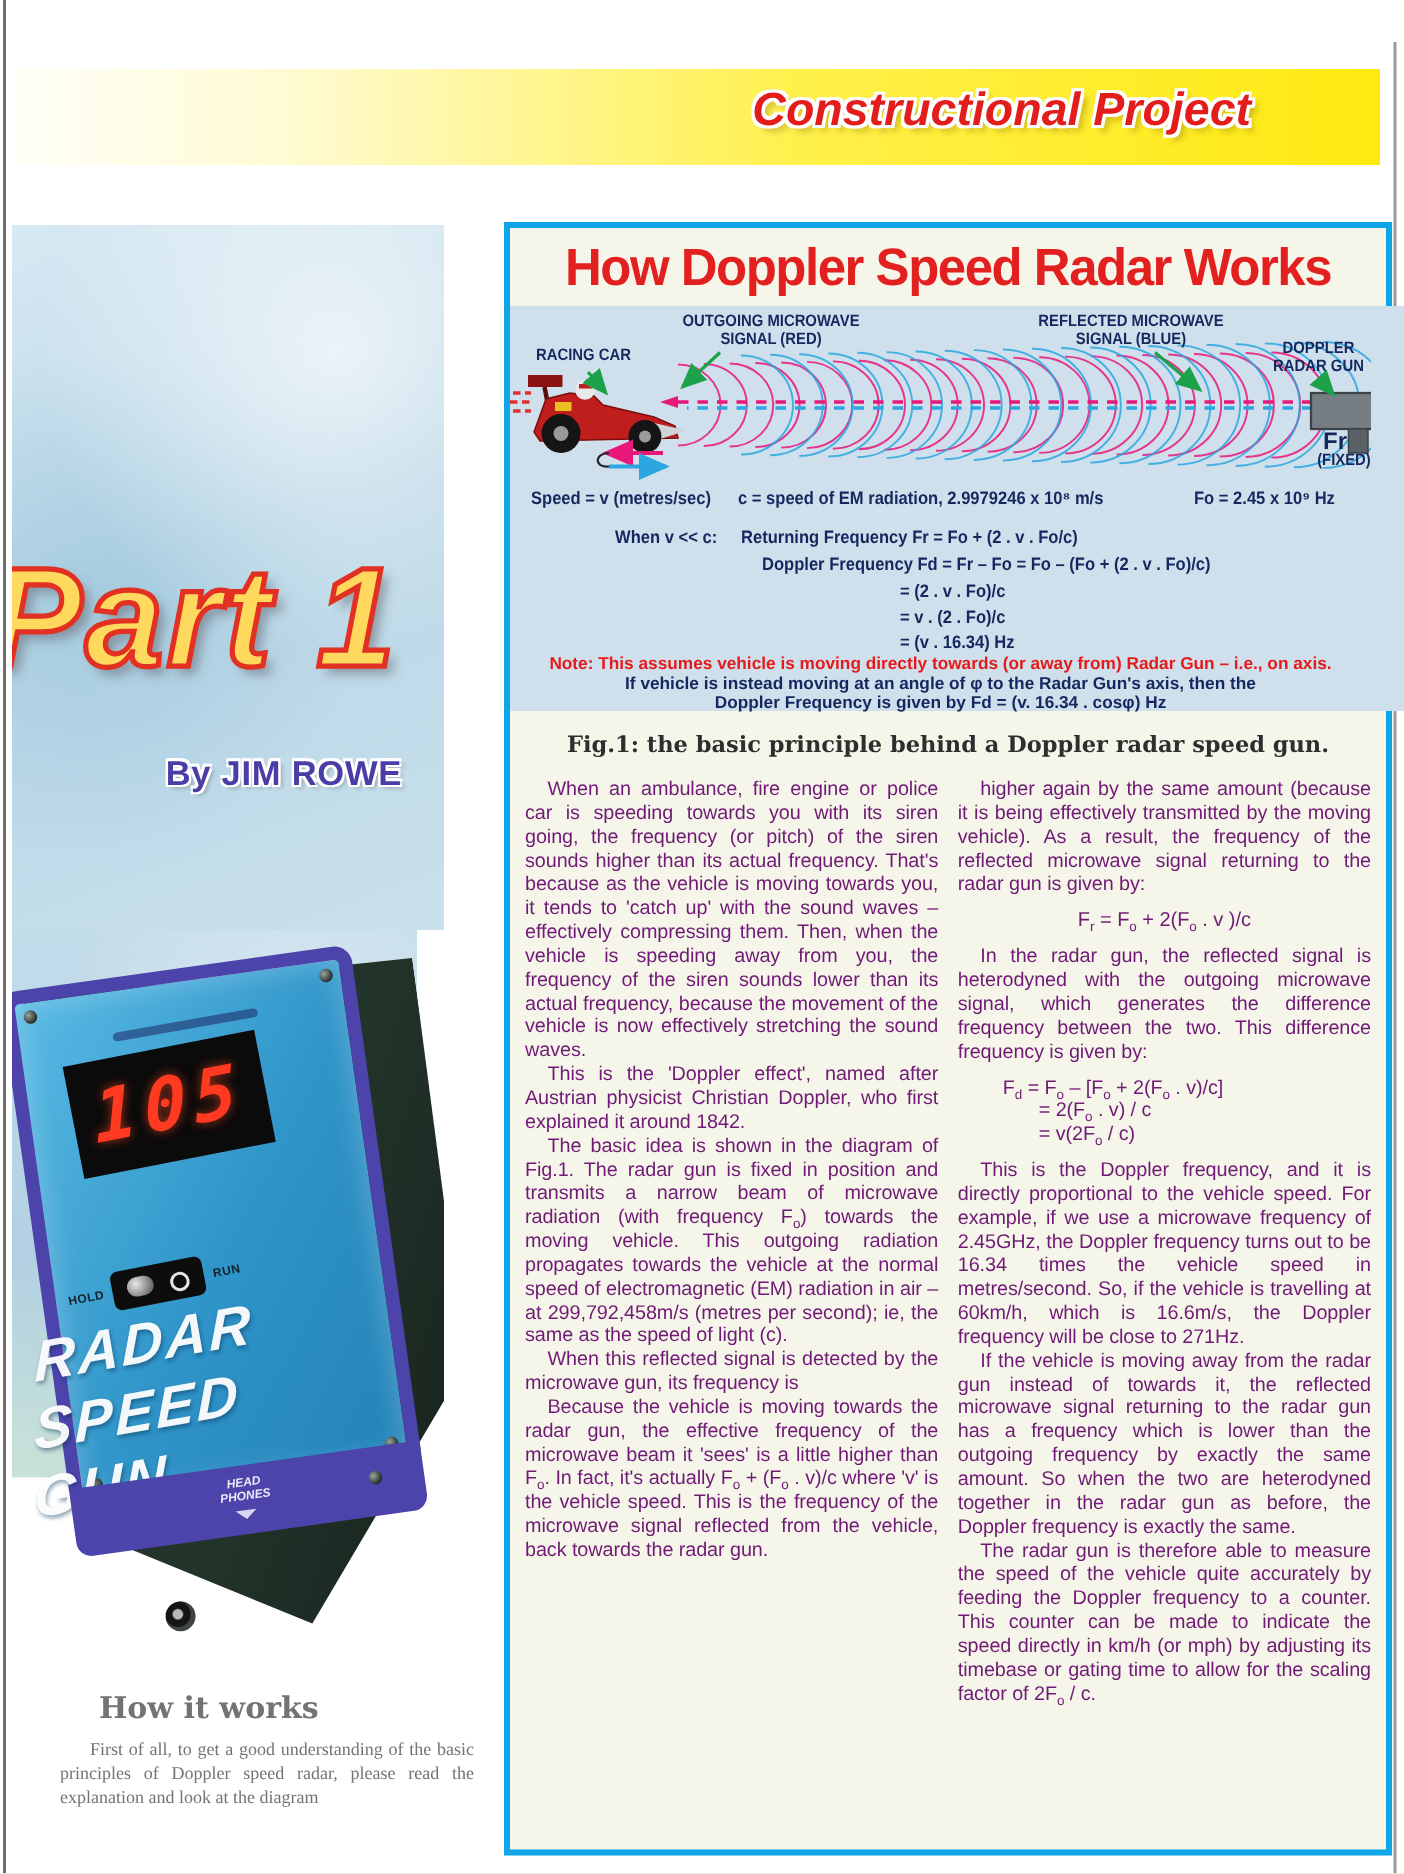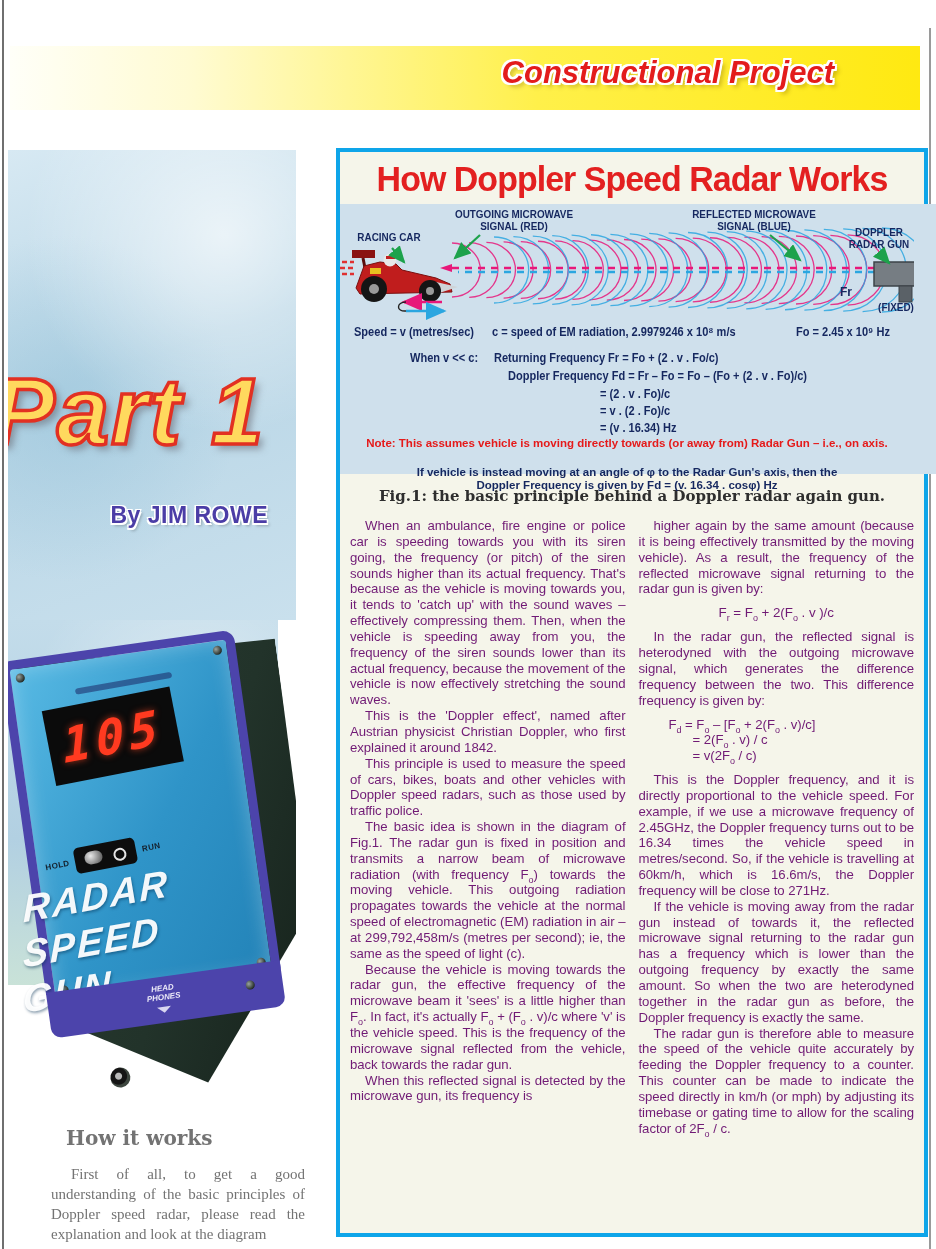--- a/index.html
+++ b/index.html
@@ -68,51 +68,51 @@
     color:#eceaf8;text-align:center;line-height:9px;white-space:pre-line;}
   .hp-tri{position:absolute;left:108px;top:30px;width:0;height:0;border-left:7px solid transparent;
     border-right:7px solid transparent;border-top:6px solid #d9d6f0;}
   .hp-screw{position:absolute;right:28px;top:16px;}
   .jack{position:absolute;left:56px;top:418px;width:20px;height:20px;border-radius:50%;
     background:radial-gradient(circle at 42% 42%,#b9b9b9 0 3px,#151515 4px 8px,#3d463f 9px);}
 
   
   .howit{position:absolute;left:36px;top:1126px;width:284px;color:#737373;}
   .howit h2{font-family:"DejaVu Serif","Liberation Serif",serif;font-size:20px;margin:0 0 9px 30px;font-weight:bold;}
-  .howit p{font-family:"Liberation Serif",serif;font-size:15px;line-height:1.33;text-align:justify;
-    text-indent:20px;margin:15px;}
+  .howit p{font-family:"Liberation Serif",serif;font-size:12px;line-height:1.33;text-align:justify;
+    text-indent:20px;margin:4px;}
 
   
   .greenbox{position:absolute;left:336px;top:148px;width:592px;height:1089px;box-sizing:border-box;
     background:#f5f5ea;border:4px solid #0ea5e9;}
   .box-title{text-align:center;margin-top:7px;font-size:35px;font-weight:bold;color:#e32020;
     letter-spacing:-1px;transform:scaleX(.97);}
   .diagram{position:relative;margin:5px auto 0;width:634px;height:270px;background:#cfe0ec;}
   .diagram svg{position:absolute;left:0;top:0;}
   .dlabel{position:absolute;font-size:11px;font-weight:bold;color:#15275f;text-align:center;line-height:1.12;
     white-space:pre-line;transform:scaleX(.9);transform-origin:center top;}
   .lab-outgoing{left:89px;top:4px;width:170px;}
   .lab-reflected{left:329px;top:4px;width:170px;}
   .lab-racing{left:4px;top:27px;width:90px;}
   .lab-doppler{left:494px;top:22px;width:90px;}
-  .lab-fr{left:500px;top:82px;font-size:12px;transform:none;}
+  .lab-fr{left:542px;top:82px;font-size:16px;transform:none;}
   .lab-fixed{left:521px;top:97px;width:70px;}
   .eq{position:absolute;font-size:12px;font-weight:bold;color:#15275f;transform:scaleX(.92);
     transform-origin:left top;white-space:nowrap;}
   .eq-speed{left:14px;top:121px;}
   .eq-c{left:152px;top:121px;}
   .eq-fo{left:456px;top:121px;}
   .eq-when{left:70px;top:147px;}
   .eq-returning{left:154px;top:147px;}
   .eq-d1{left:168px;top:165px;}
   .eq-d2{left:260px;top:183px;}
   .eq-d3{left:260px;top:200px;}
   .eq-d4{left:260px;top:217px;}
   .eq-note{left:0;top:233px;width:574px;text-align:center;color:#e51a1a;transform:none;font-size:11.5px;}
-  .eq-angle{left:0;top:262px;width:574px;text-align:center;transform:none;font-size:11.5px;
+  .eq-angle{left:0;top:246px;width:574px;text-align:center;transform:none;font-size:11.5px;
     line-height:12.5px;white-space:pre-line;}
   .caption{margin-top:13px;text-align:center;font-family:"DejaVu Serif","Liberation Serif",serif;
     font-weight:bold;font-size:15px;color:#2e2e2e;}
   .cols{display:flex;gap:13px;padding:13px 10px 0 10px;}
   .col{width:276px;font-size:13.2px;line-height:1.2;text-align:justify;color:#701a75;letter-spacing:-.05px;}
   .col p{margin:0;text-indent:15px;}
   .col sub{font-size:9px;line-height:0;}
   .fline{text-align:center;margin:8px 0;font-size:13.4px;font-weight:normal;}
   .fblock{margin:8px 0;}
   .fblock .f0{padding-left:30px;}
@@ -293,30 +293,29 @@
       <div class="eq eq-returning">Returning Frequency Fr = Fo + (2 . v . Fo/c)</div>
       <div class="eq eq-d1">Doppler Frequency Fd = Fr – Fo = Fo – (Fo + (2 . v . Fo)/c)</div>
       <div class="eq eq-d2">= (2 . v . Fo)/c</div>
       <div class="eq eq-d3">= v . (2 . Fo)/c</div>
       <div class="eq eq-d4">= (v . 16.34) Hz</div>
       <div class="eq eq-note">Note:  This assumes vehicle is moving directly towards (or away from) Radar Gun – i.e., on axis.</div>
       <div class="eq eq-angle">If vehicle is instead moving at an angle of φ to the Radar Gun's axis, then the
 Doppler Frequency is given by Fd = (v. 16.34 . cosφ) Hz</div>
     </div>
 
-    <div class="caption">Fig.1: the basic principle behind a Doppler radar again gun.</div>
+    <div class="caption">Fig.1: the basic principle behind a Doppler radar speed gun.</div>
 
     <div class="cols">
       <div class="col">
         <p>When an ambulance, fire engine or police car is speeding towards you with its siren going, the frequency (or pitch) of the siren sounds higher than its actual frequency. That's because as the vehicle is moving towards you, it tends to 'catch up' with the sound waves – effectively compressing them. Then, when the vehicle is speeding away from you, the frequency of the siren sounds lower than its actual frequency, because the movement of the vehicle is now effectively stretching the sound waves.</p>
         <p>This is the 'Doppler effect', named after Austrian physicist Christian Doppler, who first explained it around 1842.</p>
-        <p>This principle is used to measure the speed of cars, bikes, boats and other vehicles with Doppler speed radars, such as those used by traffic police.</p>
         <p>The basic idea is shown in the diagram of Fig.1. The radar gun is fixed in position and transmits a narrow beam of microwave radiation (with frequency F<sub>o</sub>) towards the moving vehicle. This outgoing radiation propagates towards the vehicle at the normal speed of electromagnetic (EM) radiation in air – at 299,792,458m/s (metres per second); ie, the same as the speed of light (c).</p>
+        <p>When this reflected signal is detected by the microwave gun, its frequency is</p>
         <p>Because the vehicle is moving towards the radar gun, the effective frequency of the microwave beam it 'sees' is a little higher than F<sub>o</sub>. In fact, it's actually F<sub>o</sub> + (F<sub>o</sub> . v)/c where 'v' is the vehicle speed. This is the frequency of the microwave signal reflected from the vehicle, back towards the radar gun.</p>
-        <p>When this reflected signal is detected by the microwave gun, its frequency is</p>
       </div>
       <div class="col">
         <p>higher again by the same amount (because it is being effectively transmitted by the moving vehicle). As a result, the frequency of the reflected microwave signal returning to the radar gun is given by:</p>
         <div class="fline">F<sub>r</sub> = F<sub>o</sub> + 2(F<sub>o</sub> . v )/c</div>
         <p>In the radar gun, the reflected signal is heterodyned with the outgoing microwave signal, which generates the difference frequency between the two. This difference frequency is given by:</p>
         <div class="fblock">
           <div class="f0">F<sub>d</sub> = F<sub>o</sub> – [F<sub>o</sub> + 2(F<sub>o</sub> . v)/c]</div>
           <div class="f1">= 2(F<sub>o</sub> . v) / c</div>
           <div class="f2">= v(2F<sub>o</sub> / c)</div>
         </div>

